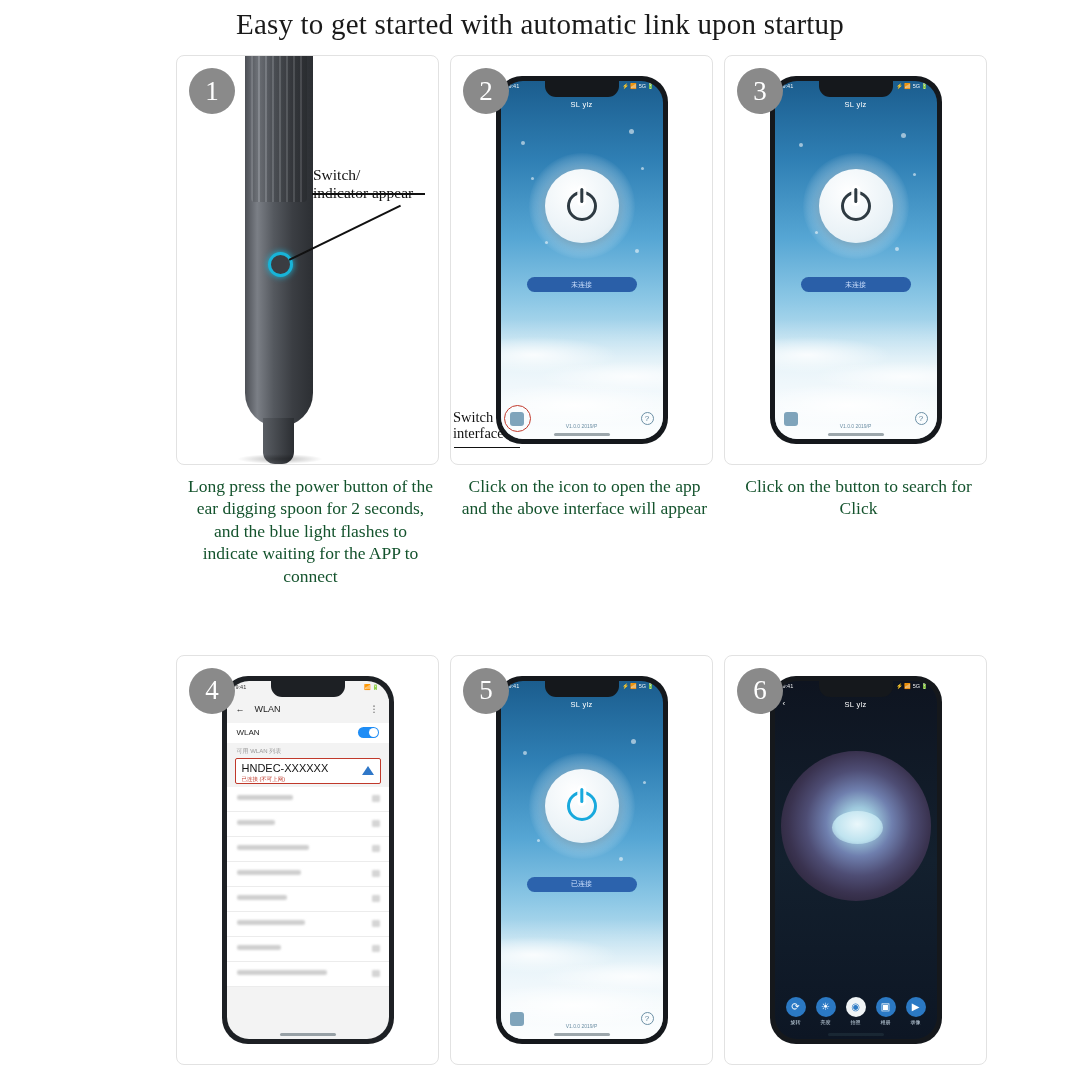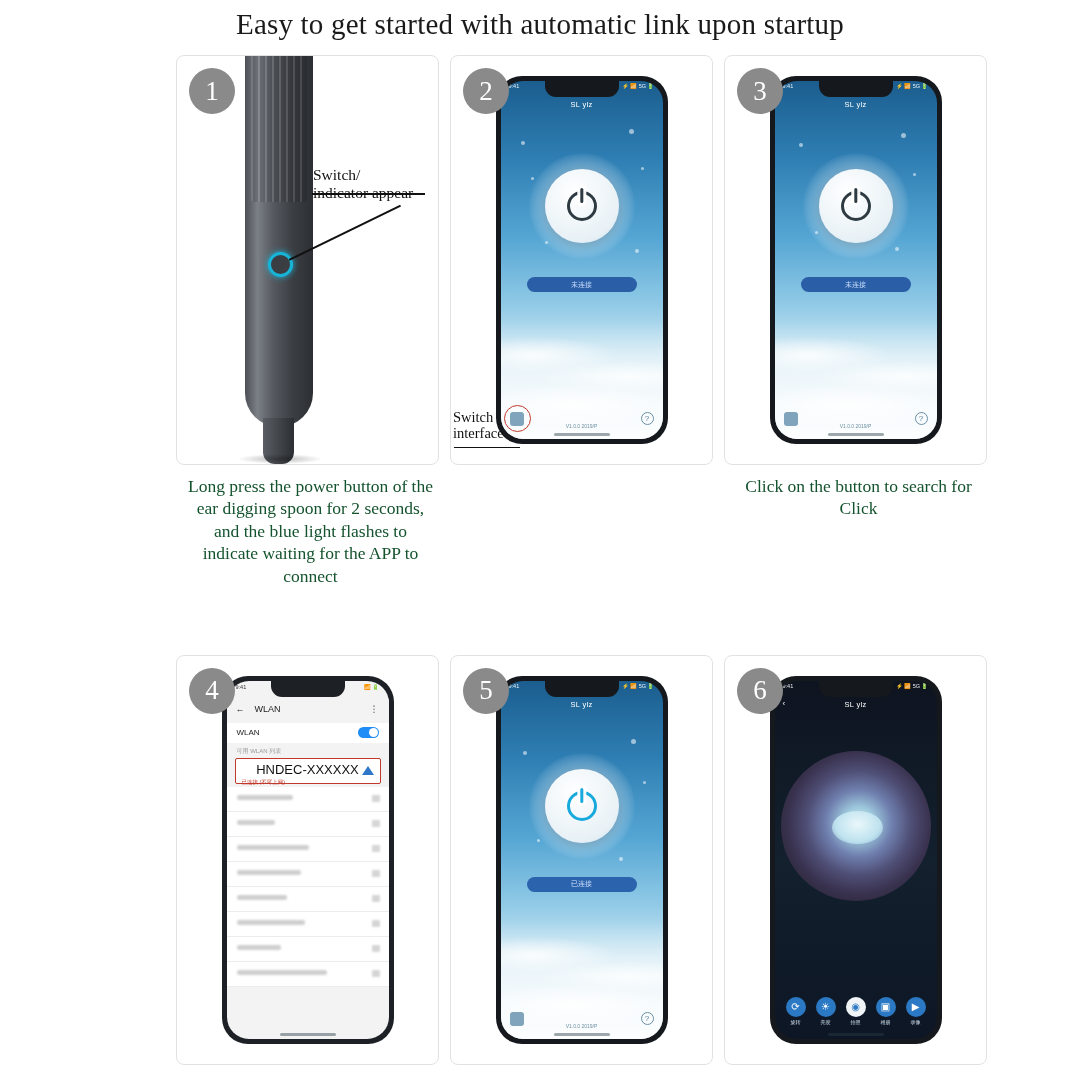--- a/index.html
+++ b/index.html
@@ -290,21 +290,21 @@
   }
   .wlan-sub {
     position: absolute; top: 66px; left: 10px;
     font-size: 6px; color: #999;
   }
   .wifi-sel {
     position: absolute; top: 77px; left: 8px; right: 8px;
     height: 26px; border: 1.3px solid #c0392b; border-radius: 2px;
     background: #fff; padding: 3px 6px;
   }
-  .wifi-sel .nm { font-size: 13px; color: #111; text-align: center; }
+  .wifi-sel .nm { font-size: 11px; color: #111; }
   .wifi-sel .st { font-size: 5.5px; color: #c0392b; margin-top: 2px; }
   .wifi-sel .wicon {
     position: absolute; right: 6px; top: 7px;
     width: 0; height: 0;
     border-left: 6px solid transparent;
     border-right: 6px solid transparent;
     border-bottom: 9px solid #2f77c8;
   }
   .blur-list { position: absolute; top: 106px; left: 0; right: 0; bottom: 8px; }
   .blur-list .bl {
@@ -416,20 +416,21 @@
               <div class="fw-text">V1.0.0 2019/P</div>
               <div class="home-bar"></div>
             </div>
           </div>
           <div class="switch-lang-label">
             <div>Switch</div>
             <div>interface</div>
           </div>
           <div class="switch-lang-line"></div>
         </div>
+        <div class="caption">Click on the icon to open the app and the above interface will appear</div>
       </div>
 
       <div class="cell">
         <div class="panel">
           <div class="step-badge">3</div>
           <div class="phone">
             <div class="screen">
               <div class="notch"></div>
               <div class="status-bar">
                 <span>9:41</span>

